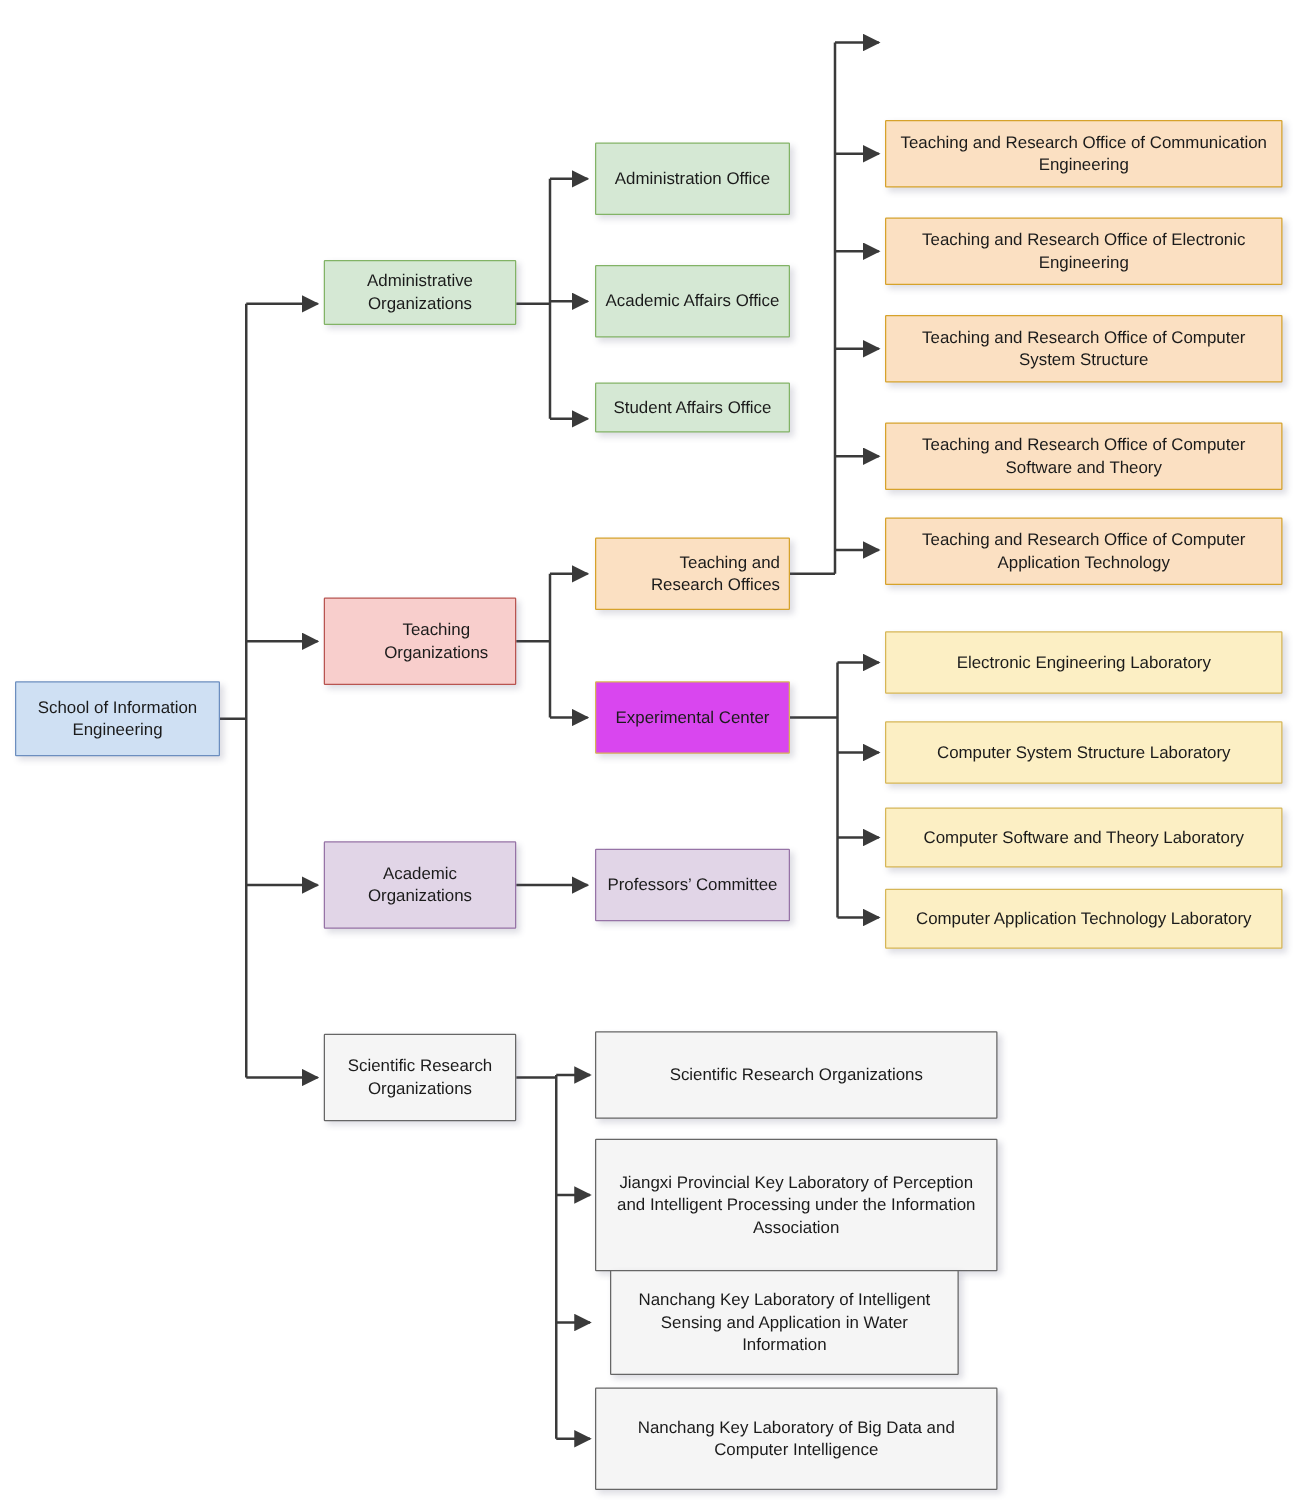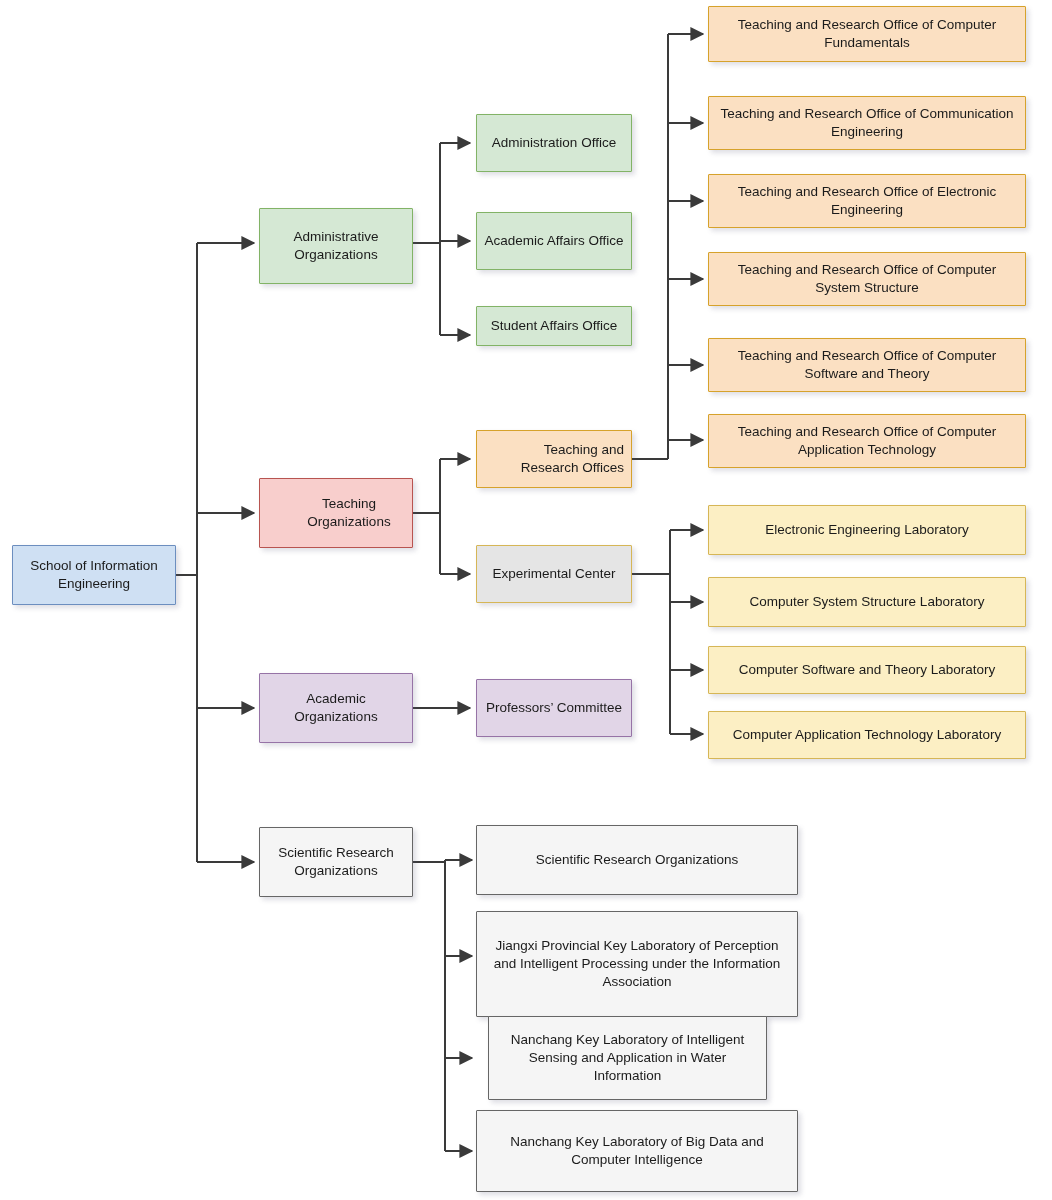--- a/index.html
+++ b/index.html
@@ -40,21 +40,21 @@
     border-radius: 1px;
     z-index: 2;
   }
   .node span { display: block; }
   .n-root  { background: #cfe0f3; border-color: #6c8ebf; }
   .n-admin { background: #d5e8d4; border-color: #82b366; }
   .n-teach { background: #f8cecc; border-color: #b85450; }
   .n-acad  { background: #e1d5e7; border-color: #9673a6; }
   .n-sci   { background: #f5f5f5; border-color: #666666; }
   .n-tro   { background: #fbe0c2; border-color: #d6a22b; }
-  .n-exp   { background: #e5e5e5; border-color: #d6b656; }
+  .n-exp   { background: #d946ef; border-color: #d6b656; }
   .n-lab   { background: #fcefc4; border-color: #d6b656; }
   .n-gray  { background: #f5f5f5; border-color: #666666; }
 </style>
 </head>
 <body>
 
 <div id="chart-root">
 
   <svg id="connectors" viewBox="0 0 1052 1200" xmlns="http://www.w3.org/2000/svg">
     <defs>
@@ -106,21 +106,21 @@
       <path d="M 445 956 L 472 956" marker-end="url(#arrow)"></path>
       <path d="M 445 1058 L 472 1058" marker-end="url(#arrow)"></path>
       <path d="M 445 1151 L 472 1151" marker-end="url(#arrow)"></path>
     </g>
   </svg>
 
   <div class="node n-root" style="left:12px; top:545px; width:164px; height:60px;">
     <span>School of Information Engineering</span>
   </div>
 
-  <div class="node n-admin" style="left:259px; top:208px; width:154px; height:76px;">
+  <div class="node n-admin" style="left:259px; top:208px; width:154px; height:52px;">
     <span>Administrative Organizations</span>
   </div>
   <div class="node n-teach" style="left:259px; top:478px; width:154px; height:70px;padding-left:33px;">
     <span>Teaching Organizations</span>
   </div>
   <div class="node n-acad" style="left:259px; top:673px; width:154px; height:70px;">
     <span>Academic Organizations</span>
   </div>
   <div class="node n-sci" style="left:259px; top:827px; width:154px; height:70px;">
     <span>Scientific Research Organizations</span>
@@ -136,23 +136,20 @@
     <span>Student Affairs Office</span>
   </div>
 
   <div class="node n-tro" style="left:476px; top:430px; width:156px; height:58px;text-align:right;">
     <span>Teaching and Research Offices</span>
   </div>
   <div class="node n-exp" style="left:476px; top:545px; width:156px; height:58px;">
     <span>Experimental Center</span>
   </div>
 
-  <div class="node n-tro" style="left:708px; top:6px; width:318px; height:56px;">
-    <span>Teaching and Research Office of Computer Fundamentals</span>
-  </div>
   <div class="node n-tro" style="left:708px; top:96px; width:318px; height:54px;">
     <span>Teaching and Research Office of Communication Engineering</span>
   </div>
   <div class="node n-tro" style="left:708px; top:174px; width:318px; height:54px;">
     <span>Teaching and Research Office of Electronic Engineering</span>
   </div>
   <div class="node n-tro" style="left:708px; top:252px; width:318px; height:54px;">
     <span>Teaching and Research Office of Computer System Structure</span>
   </div>
   <div class="node n-tro" style="left:708px; top:338px; width:318px; height:54px;">

